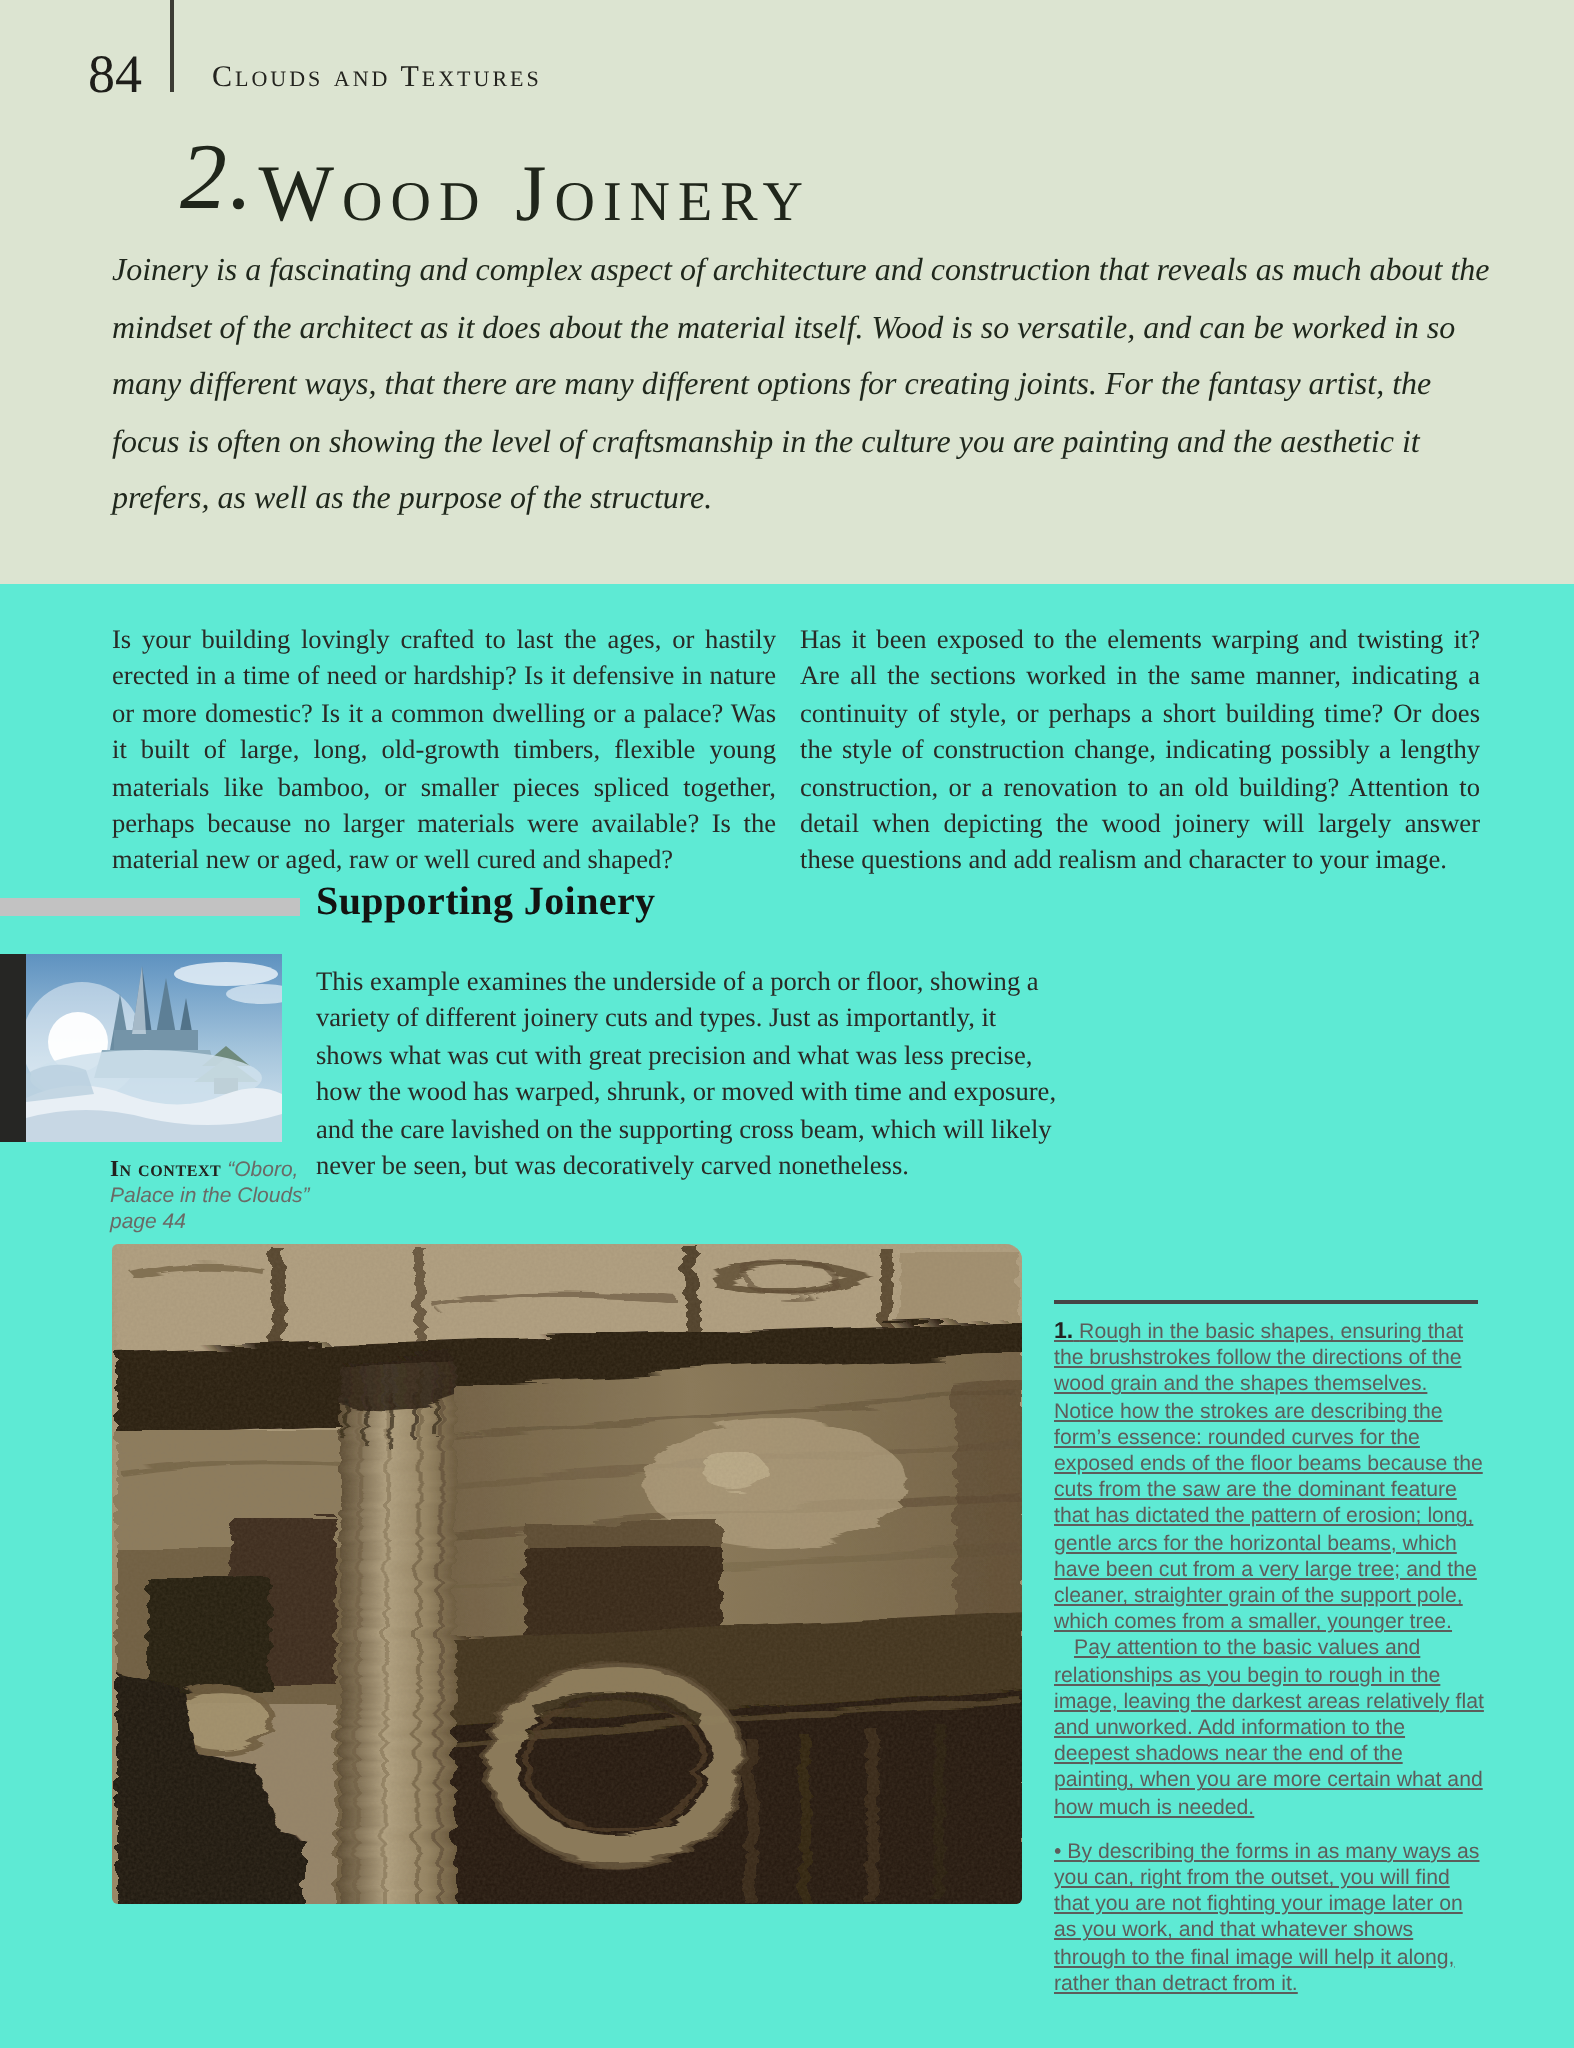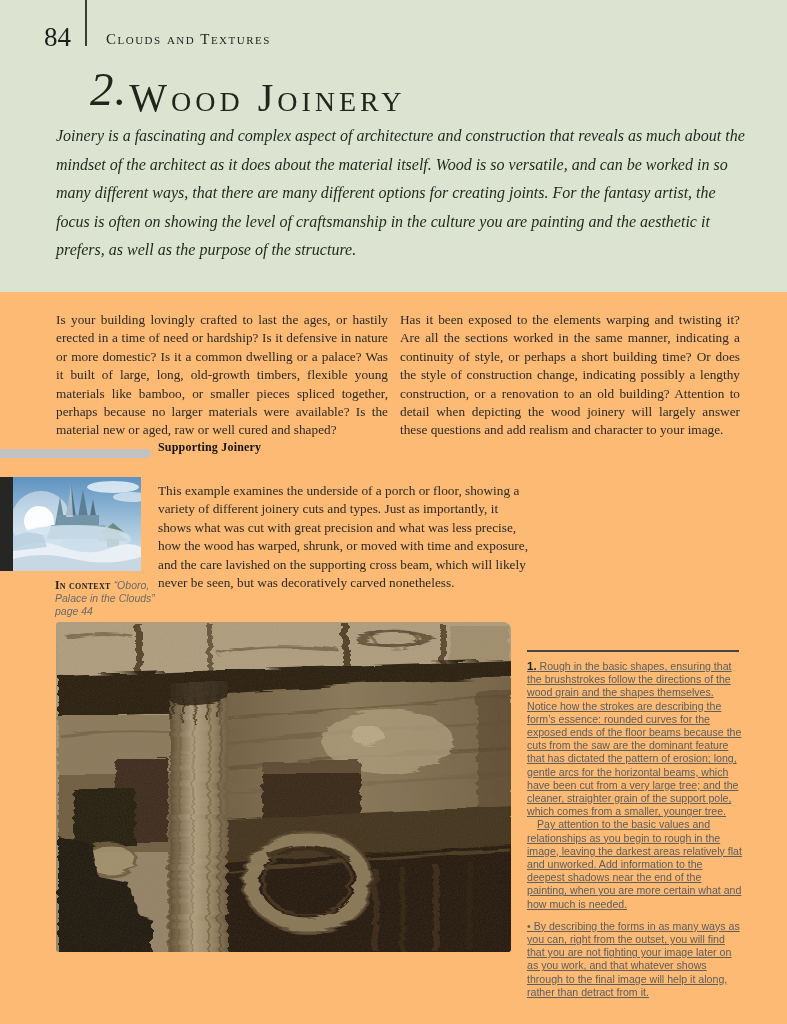--- a/index.html
+++ b/index.html
@@ -1,17 +1,17 @@
 <!DOCTYPE html>
 <html><head>
 <meta charset="utf-8">
 <style>
   html,body{margin:0;padding:0;background:#ffffff;}
   .page{
-    position:relative;width:787px;height:1024px;background:#fdba74;
+    position:relative;width:787px;height:1024px;background:#5eead4;
     font-family:"Liberation Serif", serif;color:#23231f;overflow:hidden;
   }
   
   .hero{position:absolute;left:0;top:0;width:787px;height:292px;background:#dce4d1;}
   .page-number{position:absolute;left:44px;top:22px;font-size:27px;color:#1e1e1a;font-family:"Liberation Serif",serif;}
   .header-divider{position:absolute;left:85px;top:0;width:2px;height:46px;background:#3c3c34;}
   .chapter-title{
     position:absolute;left:106px;top:31px;font-size:15px;letter-spacing:1.5px;
     font-variant:small-caps;color:#24241f;
   }
@@ -22,21 +22,21 @@
     position:absolute;left:56px;top:122px;width:692px;
     font-style:italic;font-size:16px;line-height:28.5px;color:#1f271c;
   }
   
   .col{position:absolute;top:311px;font-size:13.3px;line-height:18.4px;color:#2a2a26;text-align:justify;}
   .col-left{left:56px;width:332px;}
   .col-right{left:400px;width:340px;}
   
   .gray-bar{position:absolute;left:0;top:449px;width:150px;height:9px;background:#c2c2c2;}
   .supporting-heading{
-    position:absolute;left:158px;top:440px;font-size:12px;font-weight:bold;color:#131311;
+    position:absolute;left:158px;top:440px;font-size:20px;font-weight:bold;color:#131311;
     letter-spacing:.2px;
   }
   .supporting-body{
     position:absolute;left:158px;top:482px;width:372px;
     font-size:13.3px;line-height:18.4px;color:#2a2a26;
   }
   
   .thumb-strip{position:absolute;left:0;top:477px;width:13px;height:94px;background:#262624;}
   .thumb{position:absolute;left:13px;top:477px;width:128px;height:94px;display:block;}
   .in-context{

